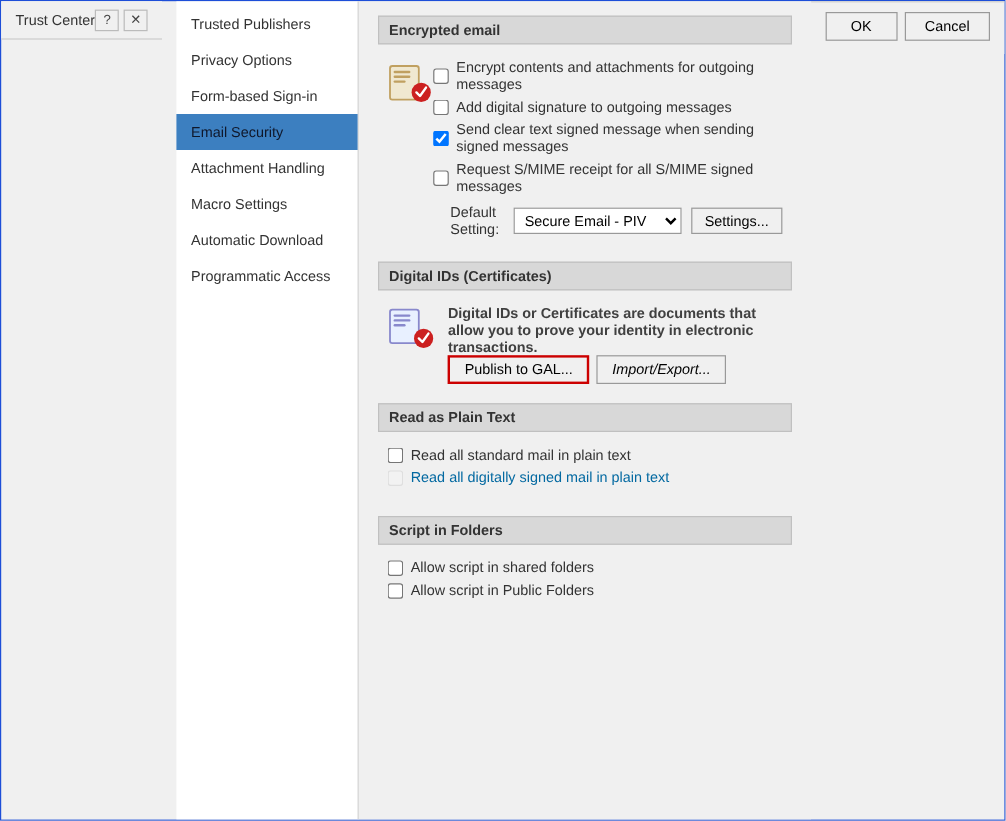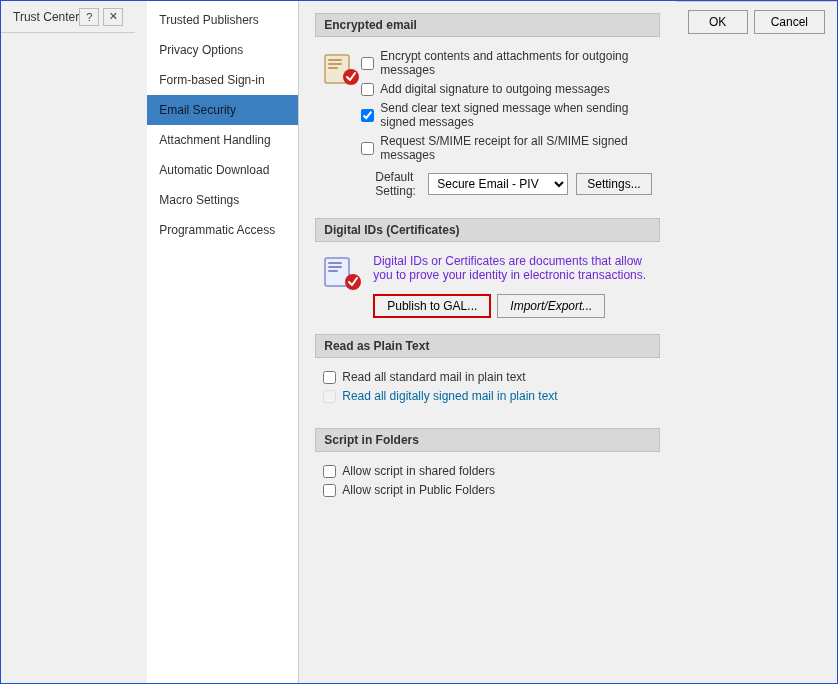--- a/index.html
+++ b/index.html
@@ -149,22 +149,23 @@
       display: flex;
       align-items: flex-start;
       padding: 4px 8px;
       gap: 10px;
     }
     .digital-ids-text-area {
       flex: 1;
     }
     .digital-ids-desc {
       font-size: 12px;
-      color: #6d28d9;
-      margin-bottom: 12px;
+      color: #404040;
+      margin-bottom: 0;
+      font-weight: bold;
     }
     .digital-ids-buttons {
       display: flex;
       gap: 6px;
     }
     .publish-btn {
       padding: 3px 12px;
       font-size: 12px;
       border: 2px solid #cc0000;
       background: #f0f0f0;
@@ -215,22 +216,22 @@
   </div>
 
   <div class="main-content">
 
     <div class="sidebar">
       <div class="sidebar-item">Trusted Publishers</div>
       <div class="sidebar-item">Privacy Options</div>
       <div class="sidebar-item">Form-based Sign-in</div>
       <div class="sidebar-item active">Email Security</div>
       <div class="sidebar-item">Attachment Handling</div>
+      <div class="sidebar-item">Macro Settings</div>
       <div class="sidebar-item">Automatic Download</div>
-      <div class="sidebar-item">Macro Settings</div>
       <div class="sidebar-item">Programmatic Access</div>
     </div>
 
     <div class="content-area">
 
       <div class="section">
         <div class="section-header">Encrypted email</div>
         <div class="section-content">
           <div style="display:flex; align-items:flex-start; ">
             <div style="flex-shrink:0; margin-top:2px;">

